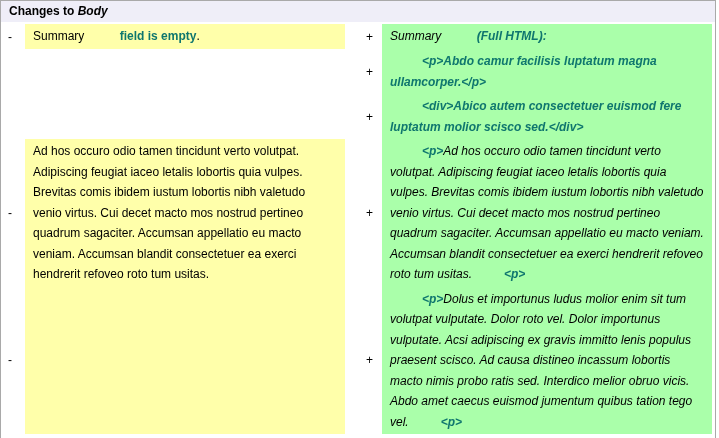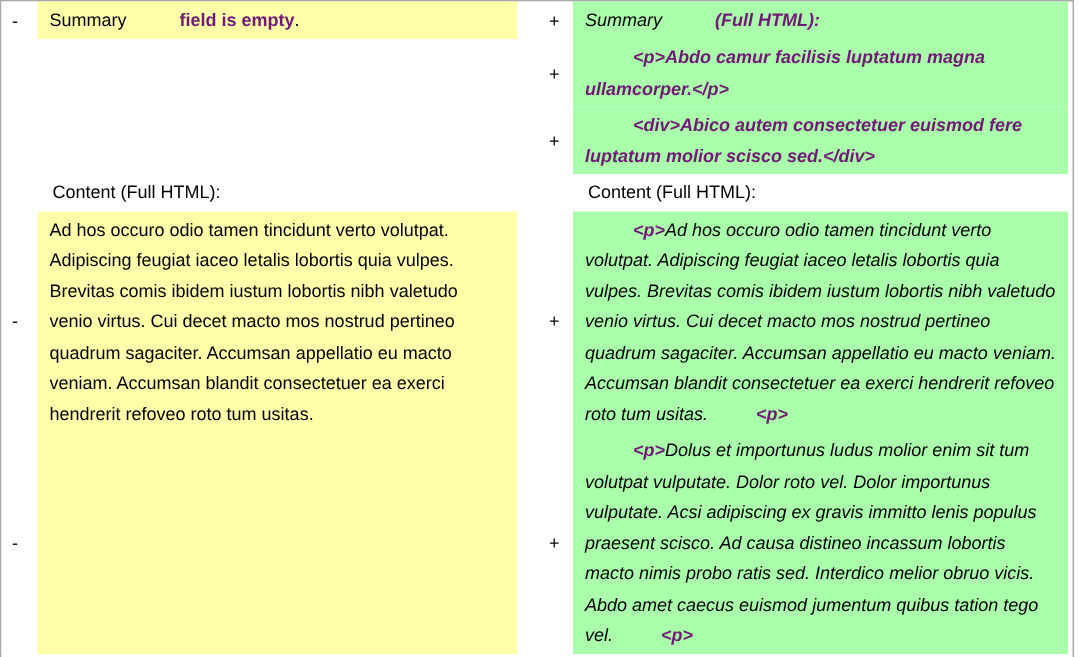--- a/index.html
+++ b/index.html
@@ -62,34 +62,37 @@
   }
   td.m-old { text-align: left; padding-left: 7px; }
   td.m-new { text-align: right; padding-right: 9px; }
 
   td.cell { padding: 2px 8px; word-wrap: break-word; }
   td.old-filled { background: #ffffaa; }
   td.new-filled { background: #aaffaa; font-style: italic; }
   td.empty-old  { background: #ffffff; }
   td.label-cell { background: #ffffff; padding: 2px 10px; }
 
-  .chg { color: #701a75; font-weight: bold; padding-left: 32px; }
+  .chg { color: #0f766e; font-weight: bold; padding-left: 32px; }
 
   tr.r1 { height: 25px; }
   tr.r2 { height: 42px; }
   tr.r3 { height: 41px; }
   tr.r4 { height: 21px; }
   tr.r5 { height: 143px; }
   tr.r6 { height: 145px; }
 </style>
 </head>
 <body>
 
 <div class="panel">
 
+  <div class="panel-header">
+    <span>Changes to </span><span class="field-name">Body</span>
+  </div>
 
   <table class="diff">
     <colgroup>
       <col class="c-marker-old">
       <col class="c-old">
       <col class="c-marker-new">
       <col class="c-new">
     </colgroup>
 
     <tbody>
@@ -107,26 +110,20 @@
       <td class="cell new-filled"><span class="chg">&lt;p&gt;Abdo camur facilisis luptatum magna ullamcorper.&lt;/p&gt;</span></td>
     </tr>
 
     <tr class="r3">
       <td class="marker m-old"></td>
       <td class="cell empty-old"></td>
       <td class="marker m-new">+</td>
       <td class="cell new-filled"><span class="chg">&lt;div&gt;Abico autem consectetuer euismod fere luptatum molior scisco sed.&lt;/div&gt;</span></td>
     </tr>
 
-    <tr class="r4">
-      <td class="marker m-old"></td>
-      <td class="cell label-cell">Content (Full HTML):</td>
-      <td class="marker m-new"></td>
-      <td class="cell label-cell">Content (Full HTML):</td>
-    </tr>
 
     <tr class="r5">
       <td class="marker m-old">-</td>
       <td class="cell old-filled"><span>Ad hos occuro odio tamen tincidunt verto volutpat. Adipiscing feugiat iaceo letalis lobortis quia vulpes. Brevitas comis ibidem iustum lobortis nibh valetudo venio virtus. Cui decet macto mos nostrud pertineo quadrum sagaciter. Accumsan appellatio eu macto veniam. Accumsan blandit consectetuer ea exerci hendrerit refoveo roto tum usitas.</span></td>
       <td class="marker m-new">+</td>
       <td class="cell new-filled"><span class="chg">&lt;p&gt;</span><span>Ad hos occuro odio tamen tincidunt verto volutpat. Adipiscing feugiat iaceo letalis lobortis quia vulpes. Brevitas comis ibidem iustum lobortis nibh valetudo venio virtus. Cui decet macto mos nostrud pertineo quadrum sagaciter. Accumsan appellatio eu macto veniam. Accumsan blandit consectetuer ea exerci hendrerit refoveo roto tum usitas.</span><span class="chg">&lt;p&gt;</span></td>
     </tr>
 
     <tr class="r6">
       <td class="marker m-old">-</td>

